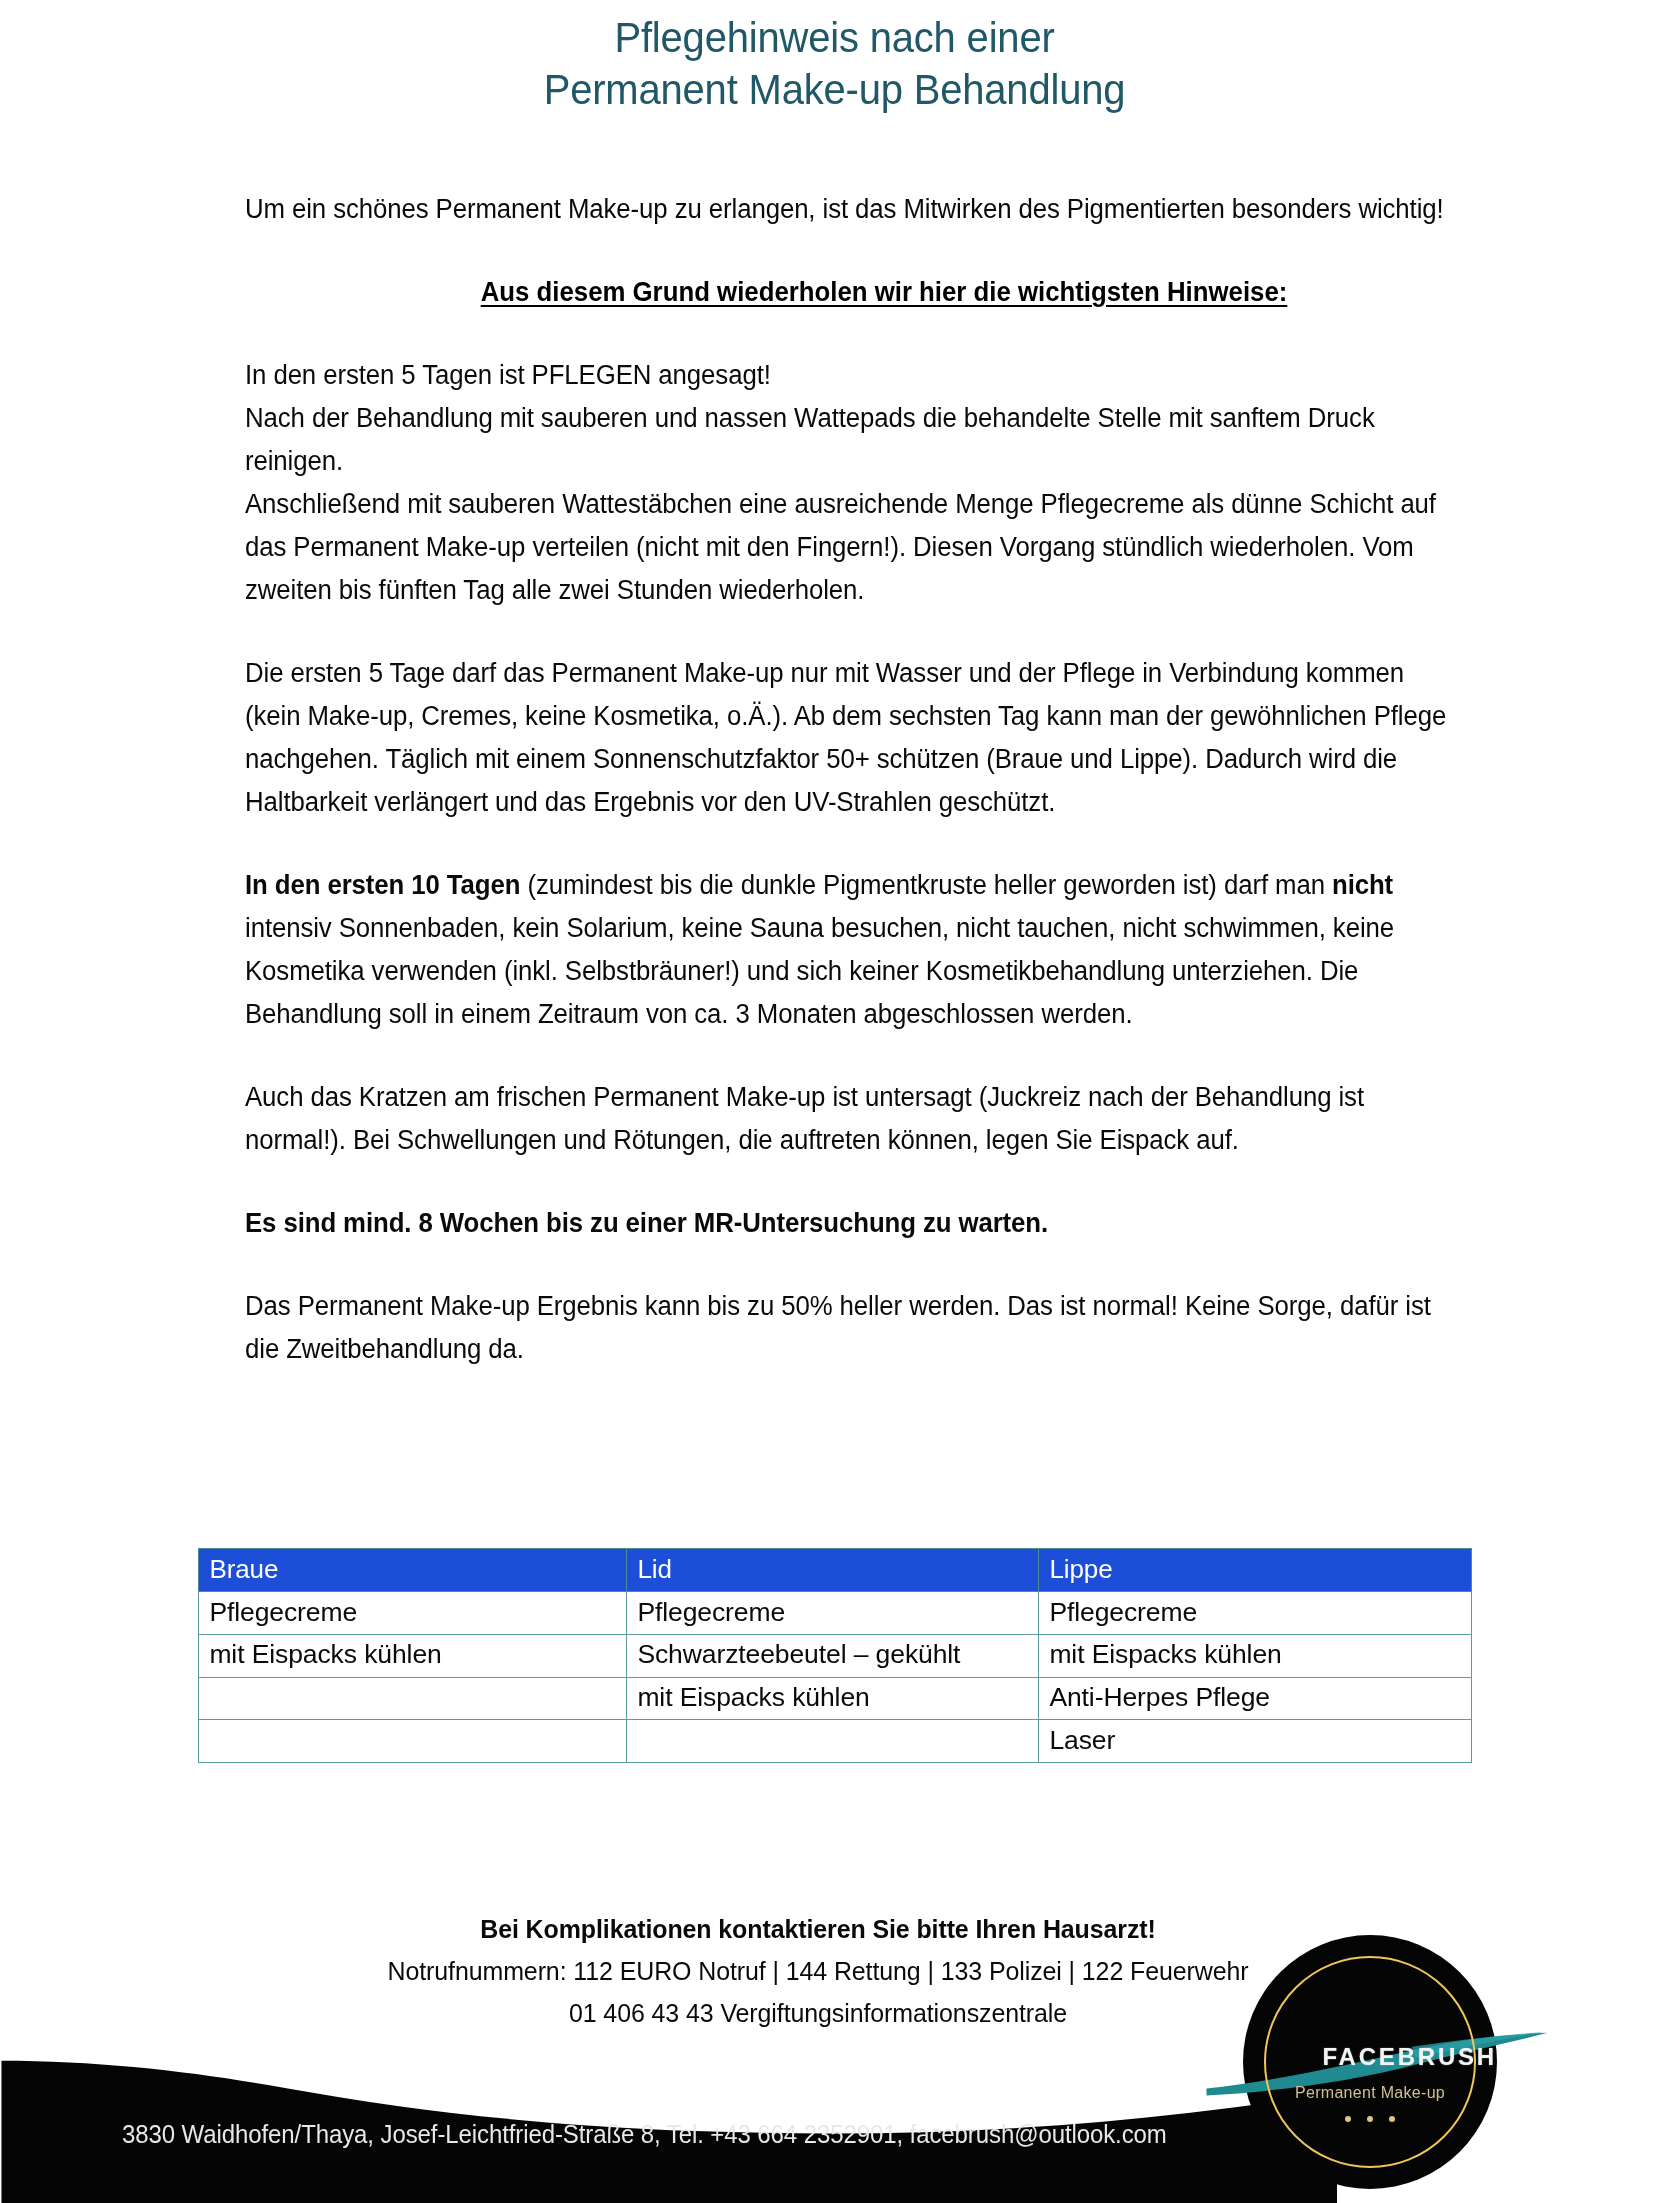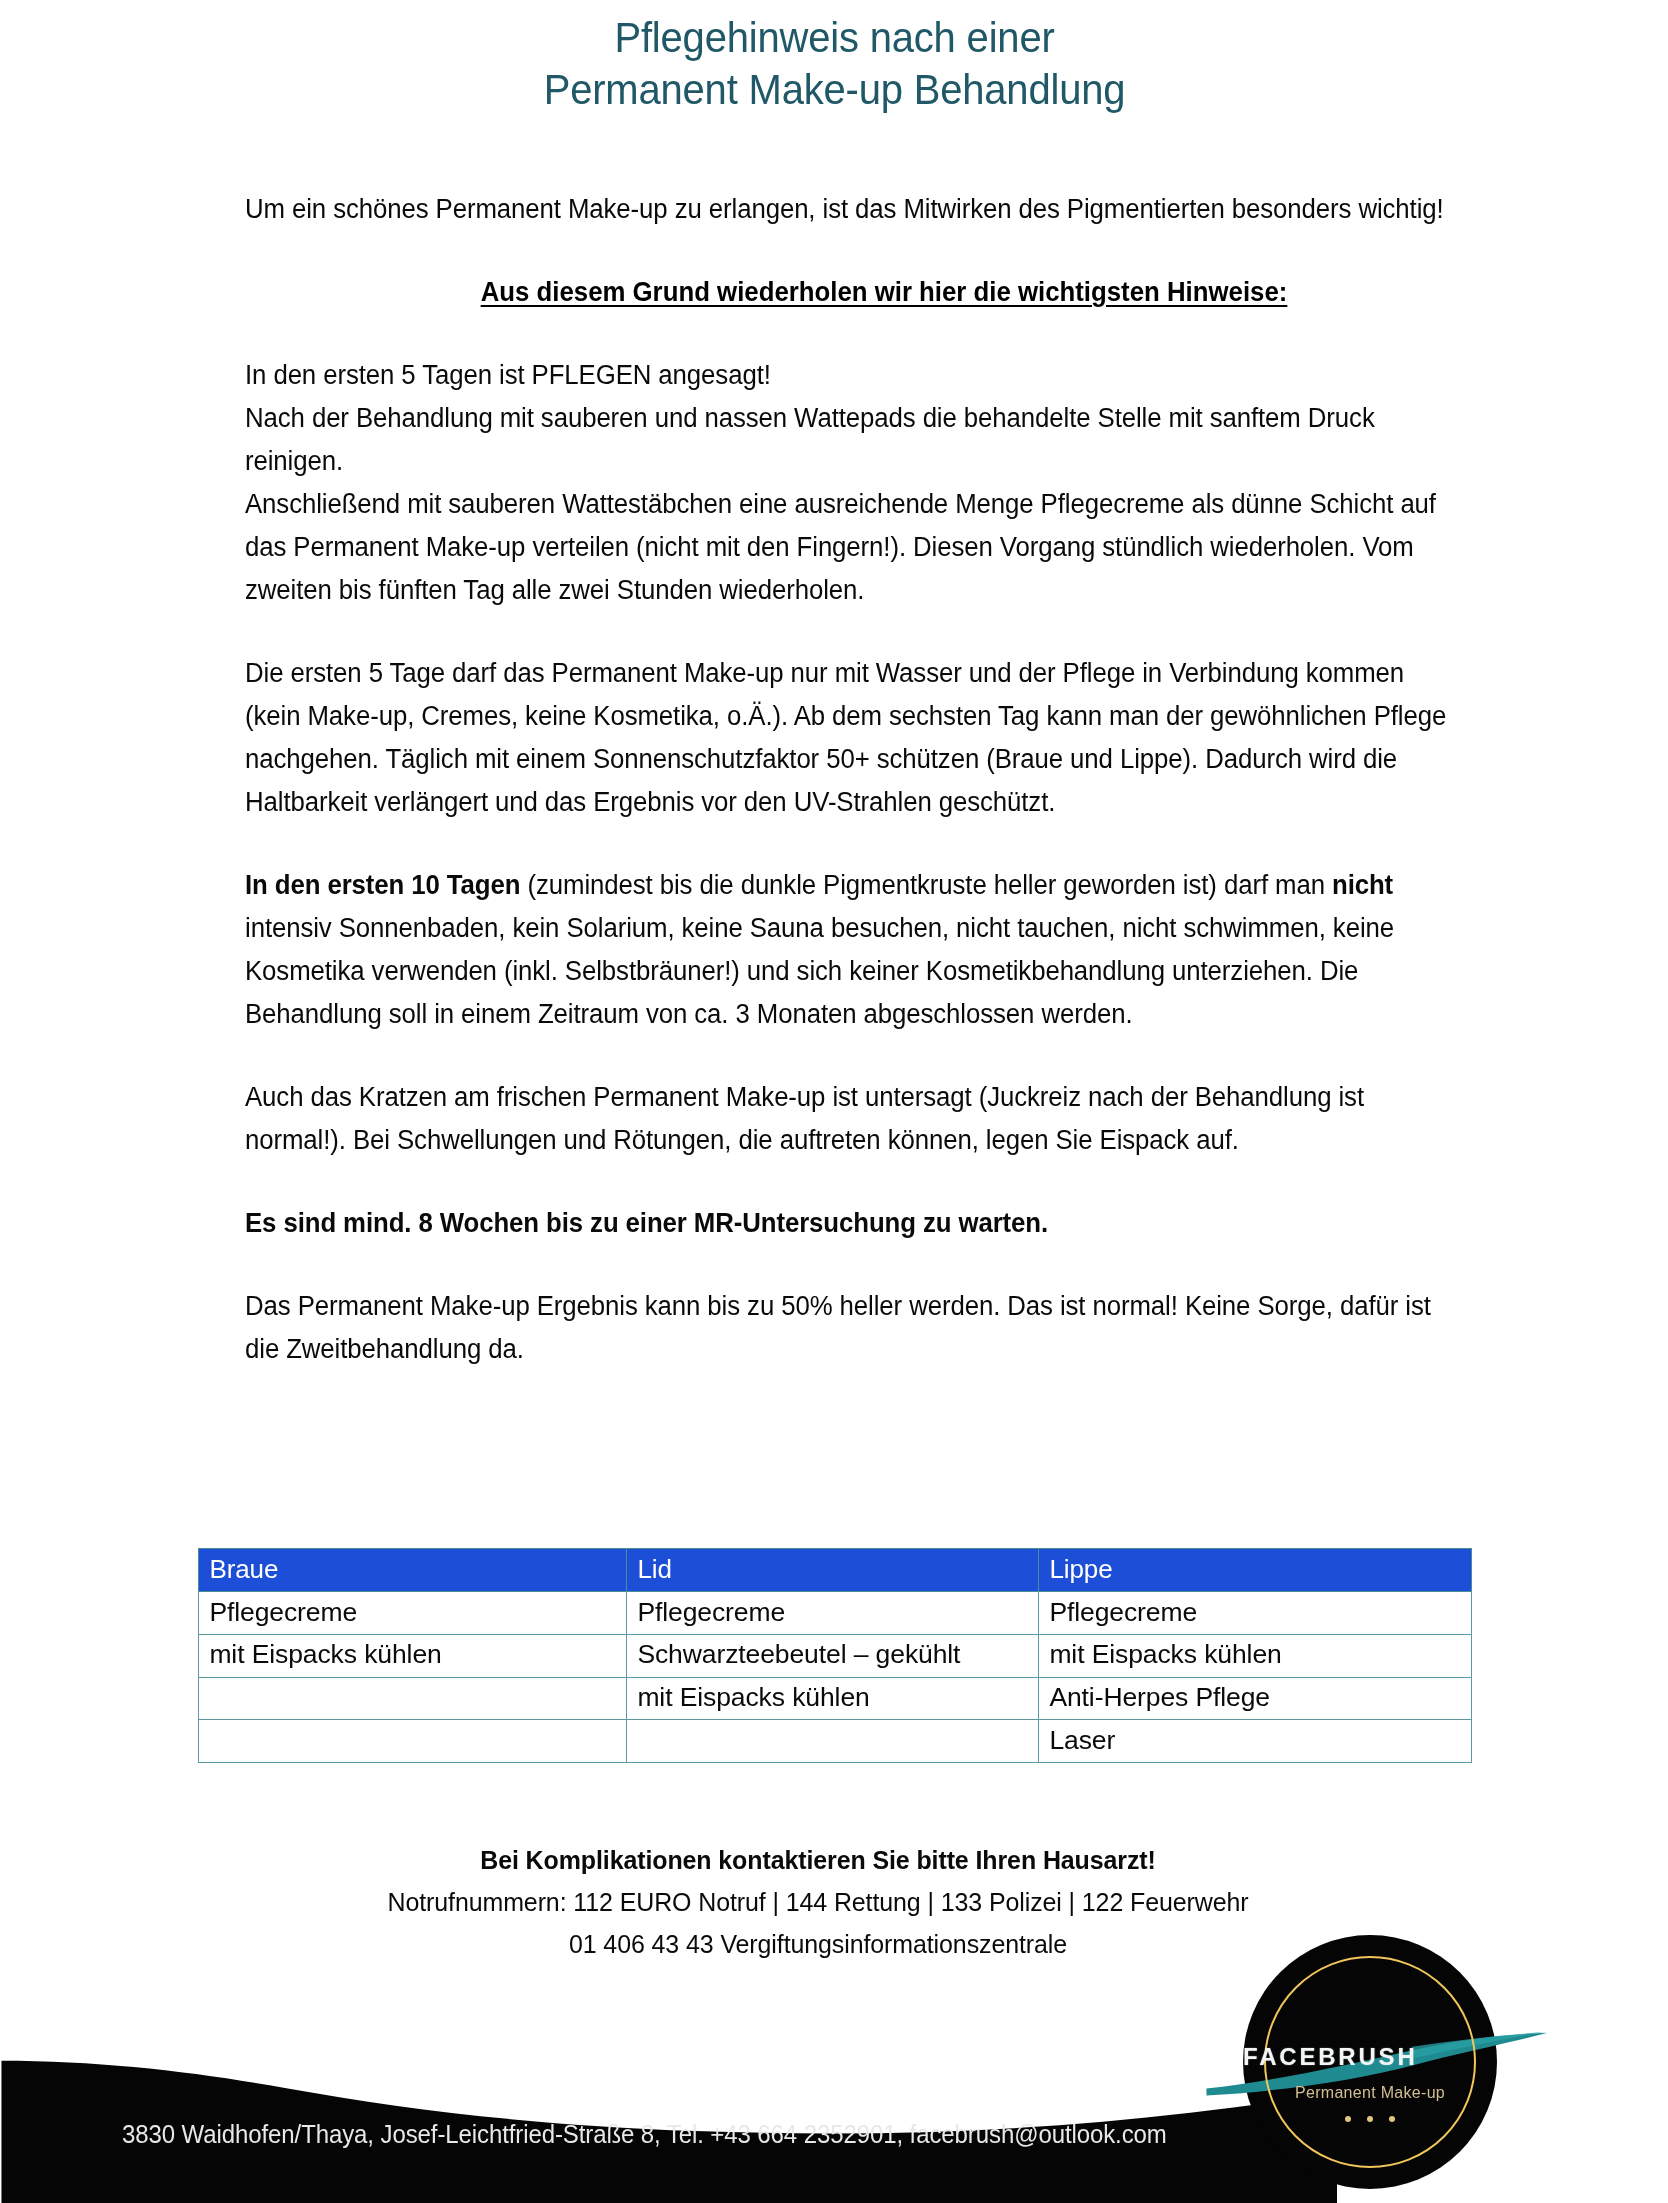--- a/index.html
+++ b/index.html
@@ -101,21 +101,21 @@
     vertical-align: middle;
     color: #0a0a0a;
     font-size: 26.5px;
     letter-spacing: -0.1px;
   }
 
   
   .footer-block {
     position: absolute;
     left: 0;
-    top: 1839px;
+    top: 1908px;
     width: 1636px;
     text-align: center;
   }
   .footer-line {
     font-size: 26px;
     line-height: 42px;
     color: #0a0a0a;
     letter-spacing: -0.1px;
     transform: scaleX(0.96);
     transform-origin: center top;
@@ -176,21 +176,21 @@
     top: 96px;
     width: 348px;
     height: 68px;
     overflow: visible;
   }
   .logo-name {
     position: absolute;
     left: 0;
     top: 108px;
     width: 254px;
-    text-align: left;
+    text-align: right;
     color: #f2f5f6;
     font-size: 24px;
     font-weight: bold;
     letter-spacing: 2.8px;
     z-index: 4;
     text-shadow: 0 0 1.7px rgba(255,255,255,0.4);
   }
   .logo-sub {
     position: absolute;
     left: 0;

